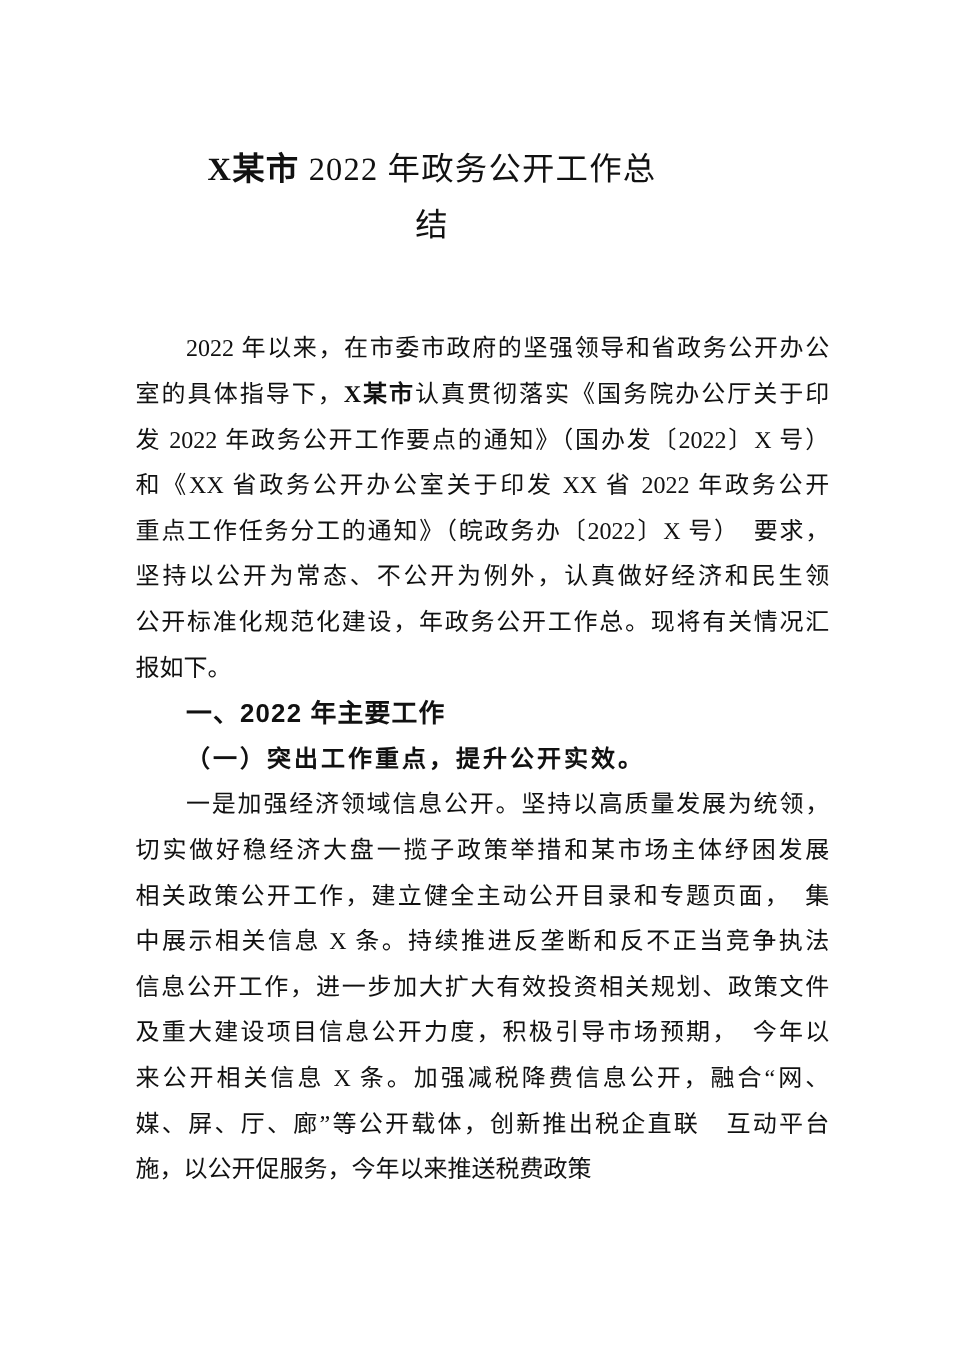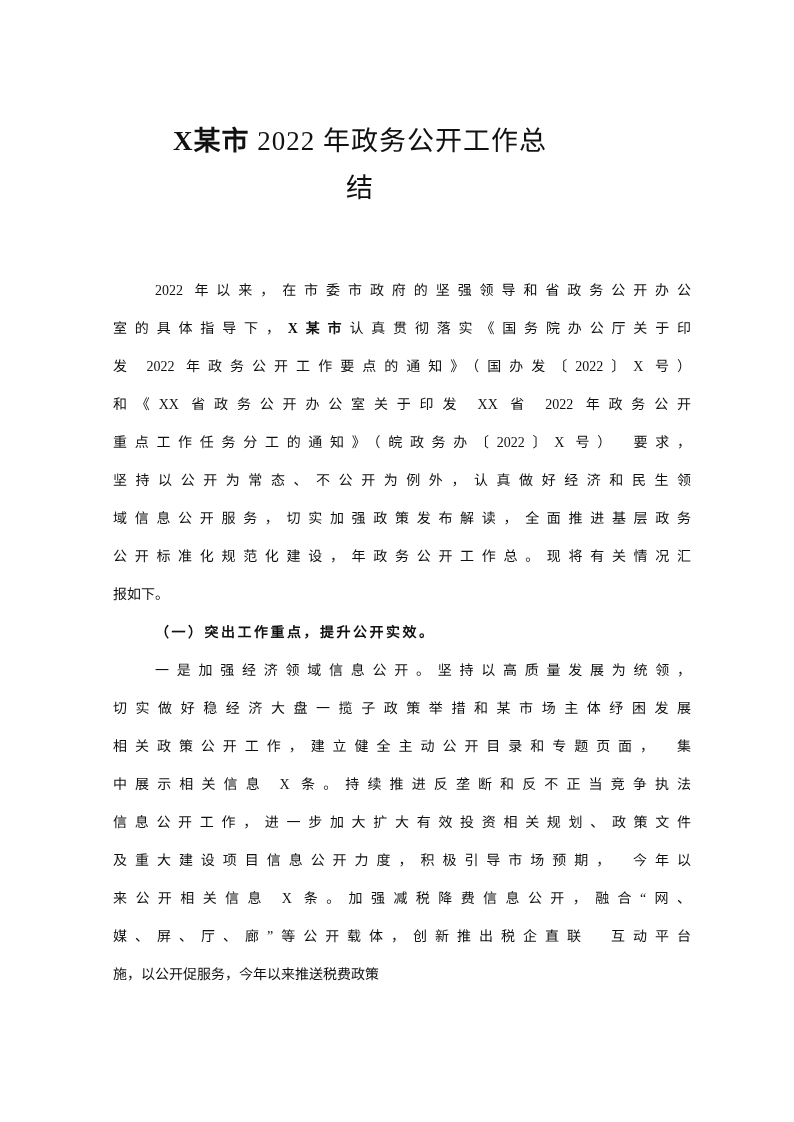--- a/index.html
+++ b/index.html
@@ -33,21 +33,21 @@
     letter-spacing: 1px;
   }
   
   .body-block {
     position: absolute;
     left: 113px;
     top: 272px;
     width: 578px;
   }
   .line {
-    font-size: 14px;
+    font-size: 20px;
     line-height: 38px;
     height: 38px;
     white-space: nowrap;
     text-align: justify;
     box-sizing: border-box;
   }
   .line.fill { text-align-last: justify; }
   .line.indent { padding-left: 42px; }
   .line.h1 {
     font-family: "Liberation Sans", "DejaVu Sans", sans-serif;
@@ -69,23 +69,23 @@
       <div class="title-line"><span class="b">X某市</span><span> 2022 年政务公开工作总</span></div>
       <div class="title-line"><span>结</span></div>
     </div>
   <div class="body-block">
       <div class="line indent fill"><span>2022 年以来，在市委市政府的坚强领导和省政务公开办公</span></div>
       <div class="line fill"><span>室的具体指导下，</span><span class="b">X某市</span><span>认真贯彻落实《国务院办公厅关于印</span></div>
       <div class="line fill"><span>发 2022 年政务公开工作要点的通知》（国办发〔2022〕X 号）</span></div>
       <div class="line fill"><span>和《XX 省政务公开办公室关于印发 XX 省 2022 年政务公开</span></div>
       <div class="line fill"><span>重点工作任务分工的通知》（皖政务办〔2022〕X 号）　要求，</span></div>
       <div class="line fill"><span>坚持以公开为常态、不公开为例外，认真做好经济和民生领</span></div>
-      <div class="line fill"><span>域信息公开服务，切实加强政策发布解读，全面推进基层政务</span></div>
       <div class="line fill"><span>公开标准化规范化建设，年政务公开工作总。现将有关情况汇</span></div>
       <div class="line"><span>报如下。</span></div>
+      <div class="line h1 indent"><span>一、2022 年主要工作</span></div>
       <div class="line h2 indent"><span>（一）突出工作重点，提升公开实效。</span></div>
       <div class="line indent fill"><span>一是加强经济领域信息公开。坚持以高质量发展为统领，</span></div>
       <div class="line fill"><span>切实做好稳经济大盘一揽子政策举措和某市场主体纾困发展</span></div>
       <div class="line fill"><span>相关政策公开工作，建立健全主动公开目录和专题页面，　集</span></div>
       <div class="line fill"><span>中展示相关信息 X 条。持续推进反垄断和反不正当竞争执法</span></div>
       <div class="line fill"><span>信息公开工作，进一步加大扩大有效投资相关规划、政策文件</span></div>
       <div class="line fill"><span>及重大建设项目信息公开力度，积极引导市场预期，　今年以</span></div>
       <div class="line fill"><span>来公开相关信息 X 条。加强减税降费信息公开，融合“网、</span></div>
       <div class="line fill"><span>媒、屏、厅、廊”等公开载体，创新推出税企直联　互动平台</span></div>
       <div class="line"><span>施，以公开促服务，今年以来推送税费政策</span></div>

